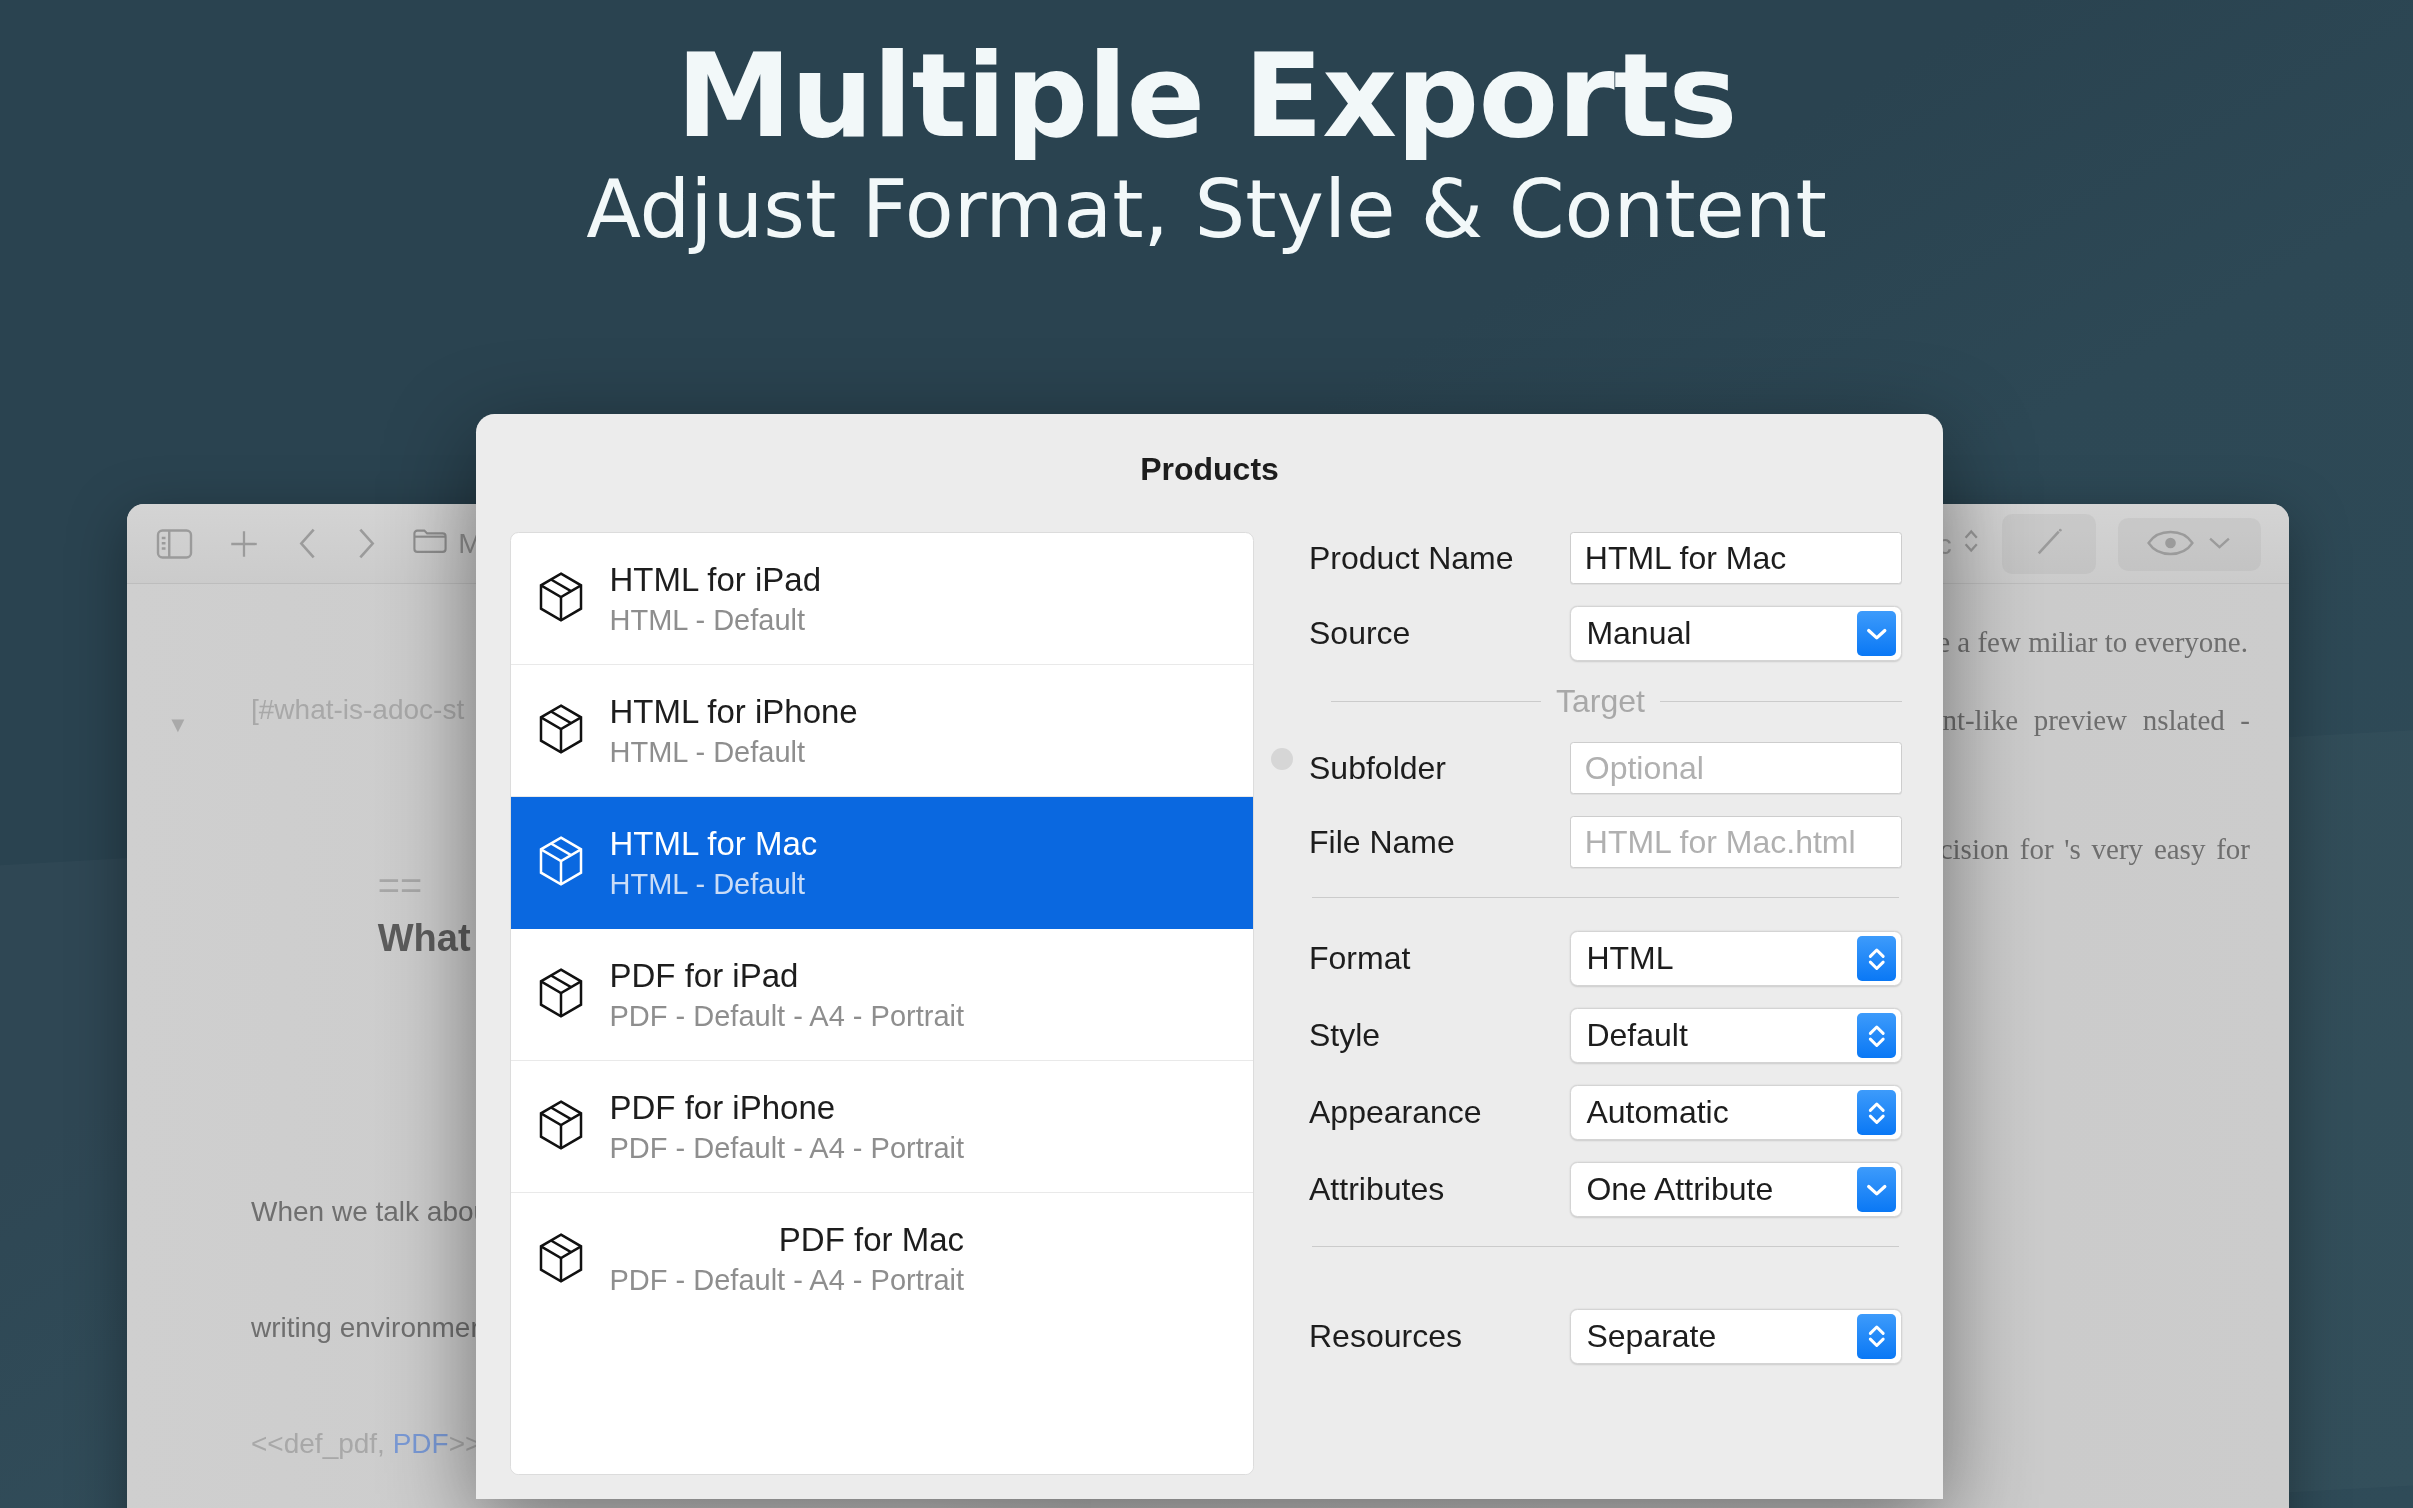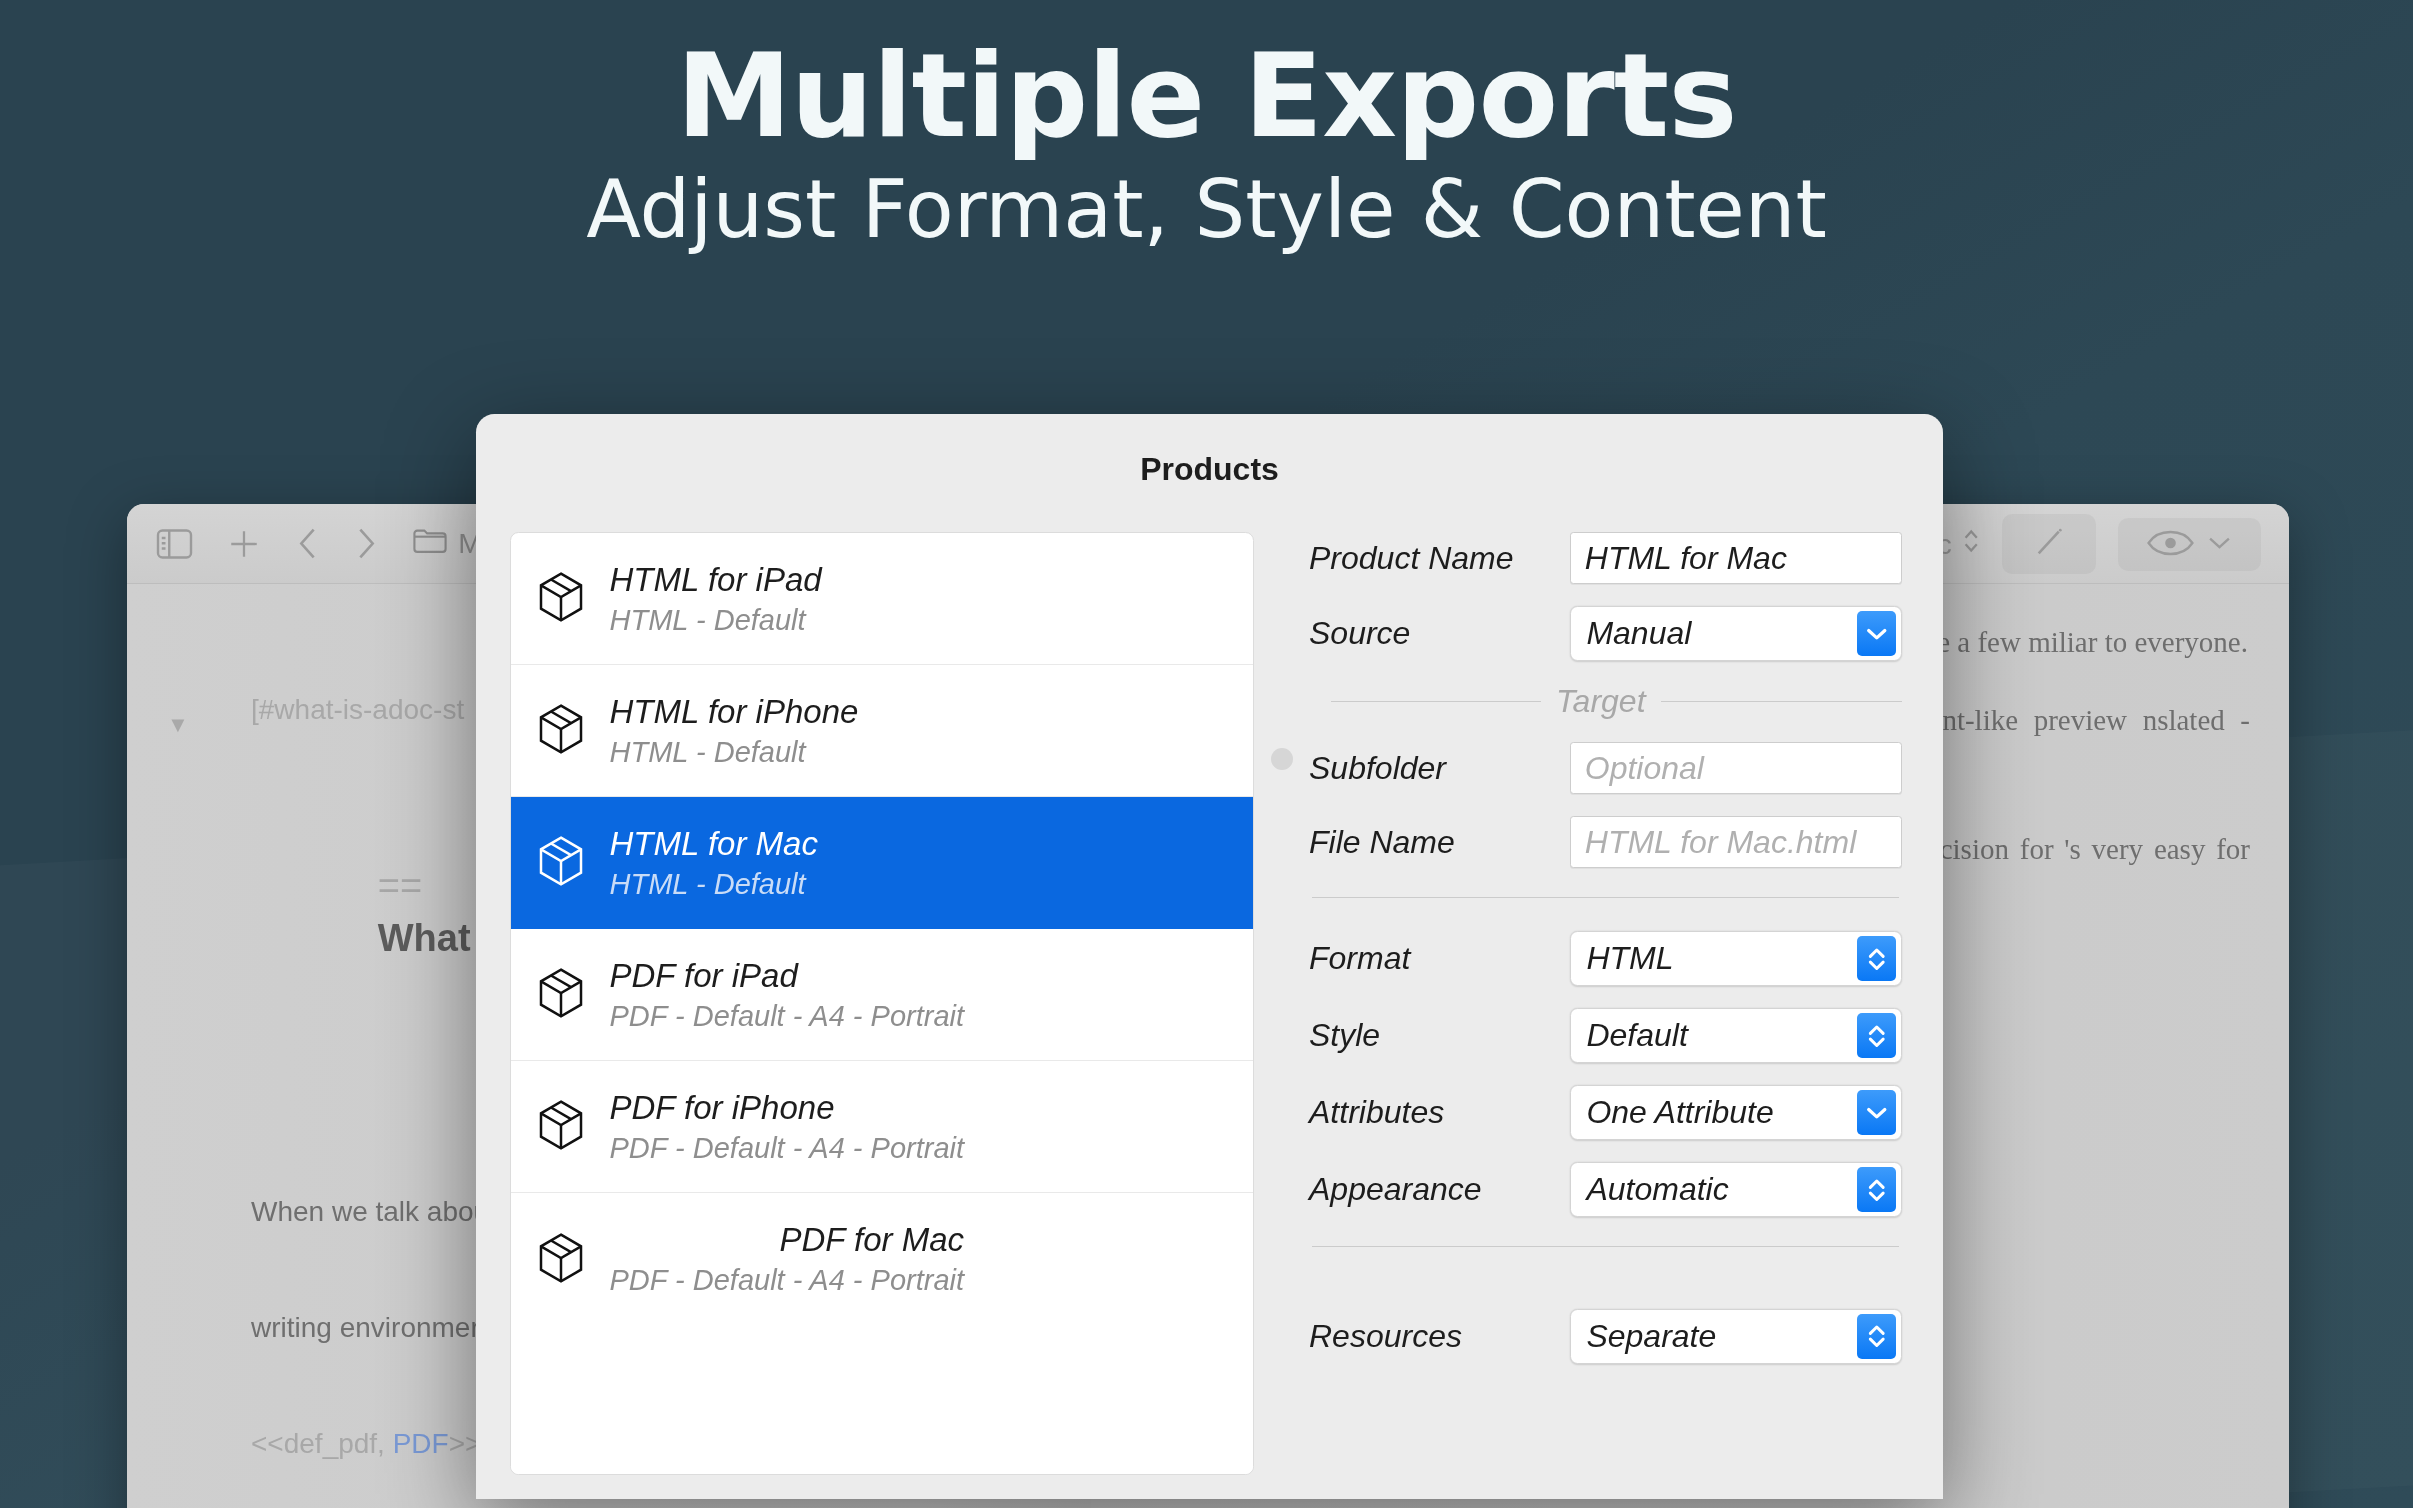--- a/index.html
+++ b/index.html
@@ -112,21 +112,21 @@
     background: #ececec;
     border-radius: 18.4px 18.4px 0 0;
     box-shadow: 0 25px 92px rgba(0,0,0,0.45);
     overflow: hidden;
   }
   .dialog-title {
     text-align: center; font-size: 32px; font-weight: 700;
     color: #1d1d1d; padding-top: 37px;
   }
   .dialog-body {
-    display: flex; padding: 44px 34px 0 34px; gap: 0; font-style: italic;
+    display: flex; padding: 44px 34px 0 34px; gap: 0;
   }
 
   
   .product-list {
     width: 744px;
     background: #ffffff;
     border: 0.8px solid #dcdcdc;
     border-radius: 8.4px;
     overflow: hidden;
     height: 943px;
@@ -515,44 +515,44 @@
             <span class="popup-arrow">
               <svg width="23.5" height="28.5" viewBox="0 0 16 20" fill="none" stroke="currentColor" stroke-width="2.1" stroke-linecap="round" stroke-linejoin="round">
                 <polyline points="3.5,8 8,3.5 12.5,8"></polyline>
                   <polyline points="3.5,12 8,16.5 12.5,12"></polyline>
               </svg>
             </span>
           </span>
         </div>
 
         <div class="form-row">
-          <span class="form-label">Attributes</span>
-          <span class="popup">
-            <span>One Attribute</span>
-            <span class="popup-arrow">
-              <svg width="23.5" height="15" viewBox="0 0 16 10" fill="none" stroke="currentColor" stroke-width="2.2" stroke-linecap="round" stroke-linejoin="round">
-                <polyline points="2.5,3 8,8 13.5,3"></polyline>
-              </svg>
-            </span>
-          </span>
-        </div>
-
-        <div class="form-row">
           <span class="form-label">Appearance</span>
           <span class="popup">
             <span>Automatic</span>
             <span class="popup-arrow">
               <svg width="23.5" height="28.5" viewBox="0 0 16 20" fill="none" stroke="currentColor" stroke-width="2.1" stroke-linecap="round" stroke-linejoin="round">
                 <polyline points="3.5,8 8,3.5 12.5,8"></polyline>
                   <polyline points="3.5,12 8,16.5 12.5,12"></polyline>
               </svg>
             </span>
           </span>
         </div>
 
+        <div class="form-row">
+          <span class="form-label">Attributes</span>
+          <span class="popup">
+            <span>One Attribute</span>
+            <span class="popup-arrow">
+              <svg width="23.5" height="15" viewBox="0 0 16 10" fill="none" stroke="currentColor" stroke-width="2.2" stroke-linecap="round" stroke-linejoin="round">
+                <polyline points="2.5,3 8,8 13.5,3"></polyline>
+              </svg>
+            </span>
+          </span>
+        </div>
+
         <div class="plain-sep"></div>
         <div class="gap-lg"></div>
 
         <div class="form-row">
           <span class="form-label">Resources</span>
           <span class="popup">
             <span>Separate</span>
             <span class="popup-arrow">
               <svg width="23.5" height="28.5" viewBox="0 0 16 20" fill="none" stroke="currentColor" stroke-width="2.1" stroke-linecap="round" stroke-linejoin="round">
                 <polyline points="3.5,8 8,3.5 12.5,8"></polyline>

